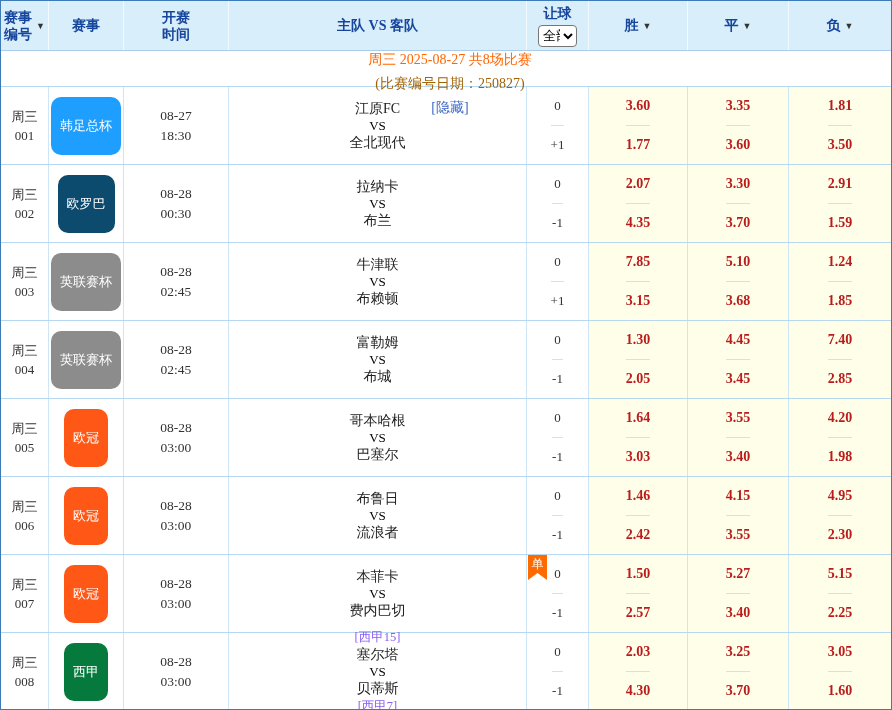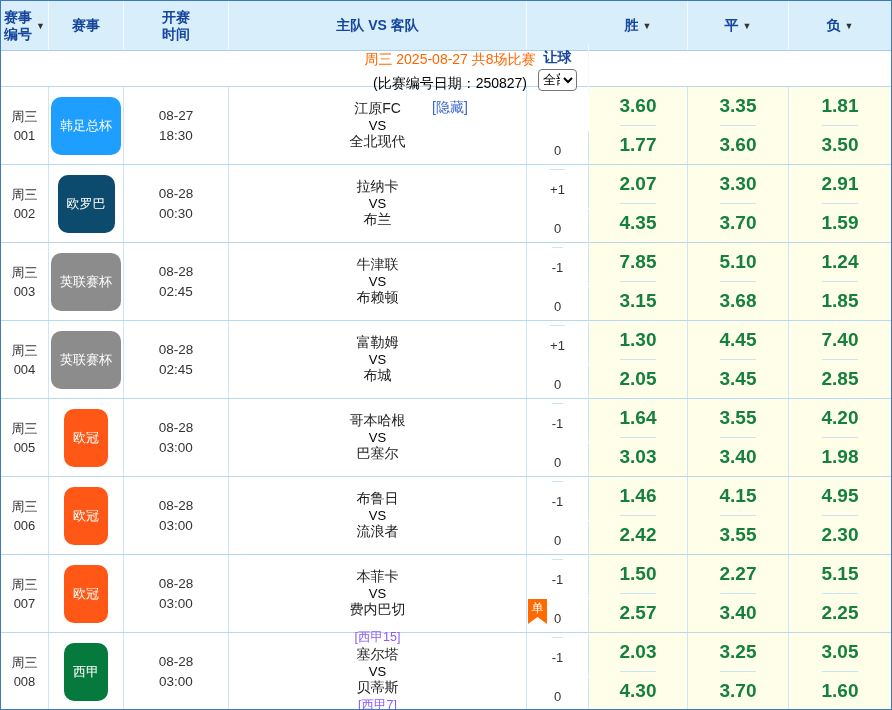--- a/index.html
+++ b/index.html
@@ -4,49 +4,50 @@
 <style>
   * { box-sizing: border-box; margin: 0; padding: 0; }
   html,body { background:#fff; }
   body { font-family: "Liberation Sans", "DejaVu Sans", sans-serif; width: 892px; }
 
   .odds-table {
     width: 892px; height: 710px;
     border: 1px solid #3d7ab8;
     background: #fff;
     overflow: hidden;
+    font-family: Liberation Serif, serif;
   }
 
   
   .thead { display: flex; height: 50px; background: #d9eefb; border-bottom: 1px solid #aacdec; }
   .th {
     display: flex; align-items: center; justify-content: center;
     color: #15459c; font-size: 14px; font-weight: 700;
     border-right: 1px solid #f2f9ff; height: 100%;
   }
   .th:last-child { border-right: none; }
   .th-2line { display:flex; flex-direction:column; line-height:17px; text-align:center; }
   .sort-arrow { font-size: 9px; color: #333; margin-left: 4px; cursor: pointer; }
   .c1 { width: 48px; } .c2 { width: 75px; } .c3 { width: 105px; }
-  .c4 { width: 298px; } .c5 { width: 62px; margin-top: 44px; }
+  .c4 { width: 298px; } .c5 { width: 62px; }
   .c6 { width: 99px; } .c7 { width: 101px; } .c8 { width: 102px; }
   .th.c5 { flex-direction: column; gap: 2px; padding: 2px 0; }
   .handicap-select {
     width: 39px; height: 22px; font-size: 13px;
     border: 1px solid #767676; border-radius: 4px; background: #fff;
     font-family: inherit;
   }
 
   
   .date-bar {
     height: 35px; display: flex; align-items: center;
     padding-left: 8px; font-size: 14px; background: #fff; gap: 6px; flex-direction: column;
   }
   .date-highlight { color: #ff6600; }
-  .date-note { color: #000000; }
+  .date-note { color: #a16207; }
   .hide-link { color: #3b66c4; cursor: pointer; text-decoration: none; }
 
   
   .match-row { display: flex; height: 78px; border-top: 1px solid #b6d8f0; }
   .cell {
     border-right: 1px solid #cde6f7; height: 100%;
     display: flex; flex-direction: column; align-items: center; justify-content: center;
   }
   .cell:last-child { border-right: none; }
   .id-cell { font-size: 13px; color: #333; line-height: 19px; }
@@ -64,21 +65,21 @@
     font-size: 13px; color: #333;
   }
   .single-ribbon {
     position: absolute; left: 1px; top: 0; width: 19px; height: 25px;
     background: #ff6a00; color: #fff; font-size: 12px; text-align: center;
     line-height: 19px; clip-path: polygon(0 0, 100% 0, 100% 100%, 50% 72%, 0 100%);
   }
   .odds-cell { background: #fffee9; justify-content: stretch; }
   .oline {
     flex: 1; display: flex; align-items: center; justify-content: center;
-    font-size: 19px; font-weight: 700; color: #15803d; cursor: pointer;
+    font-size: 14px; font-weight: 700; color: #b91c1c; cursor: pointer;
   }
   .oline.second, .hline.second { border-top: 1px solid #cbe4f5; }
 </style>
 </head>
 <body>
 
 <div class="odds-table">
 
   <div class="thead">
     <div class="th c1">
@@ -371,21 +372,21 @@
     <div class="cell c5 handicap-cell">
       <span class="single-ribbon">单</span>
       <div class="hline">0</div>
       <div class="hline second">-1</div>
     </div>
     <div class="cell c6 odds-cell">
       <div class="oline">1.50</div>
       <div class="oline second">2.57</div>
     </div>
     <div class="cell c7 odds-cell">
-      <div class="oline">2.27</div>
+      <div class="oline">5.27</div>
       <div class="oline second">3.40</div>
     </div>
     <div class="cell c8 odds-cell">
       <div class="oline">5.15</div>
       <div class="oline second">2.25</div>
     </div>
   </div>
       <div class="match-row">
     <div class="cell c1 id-cell">
       <div>周三</div>

